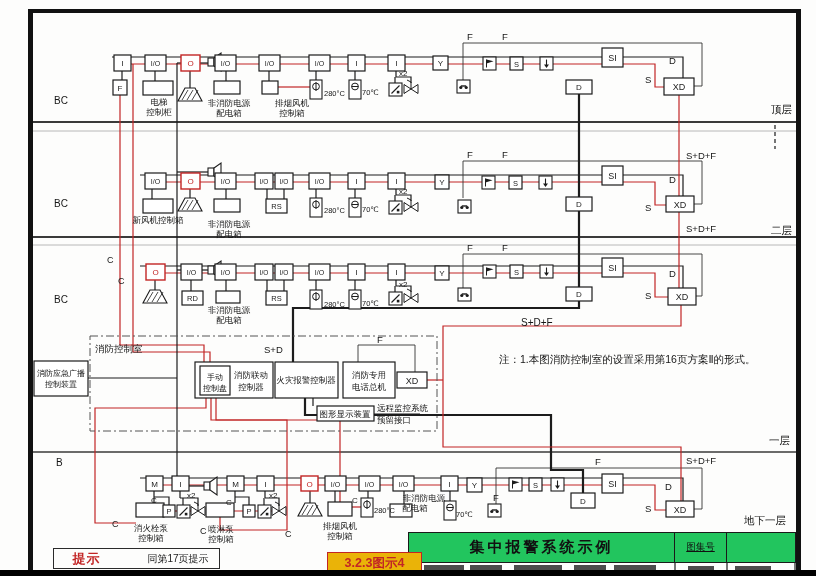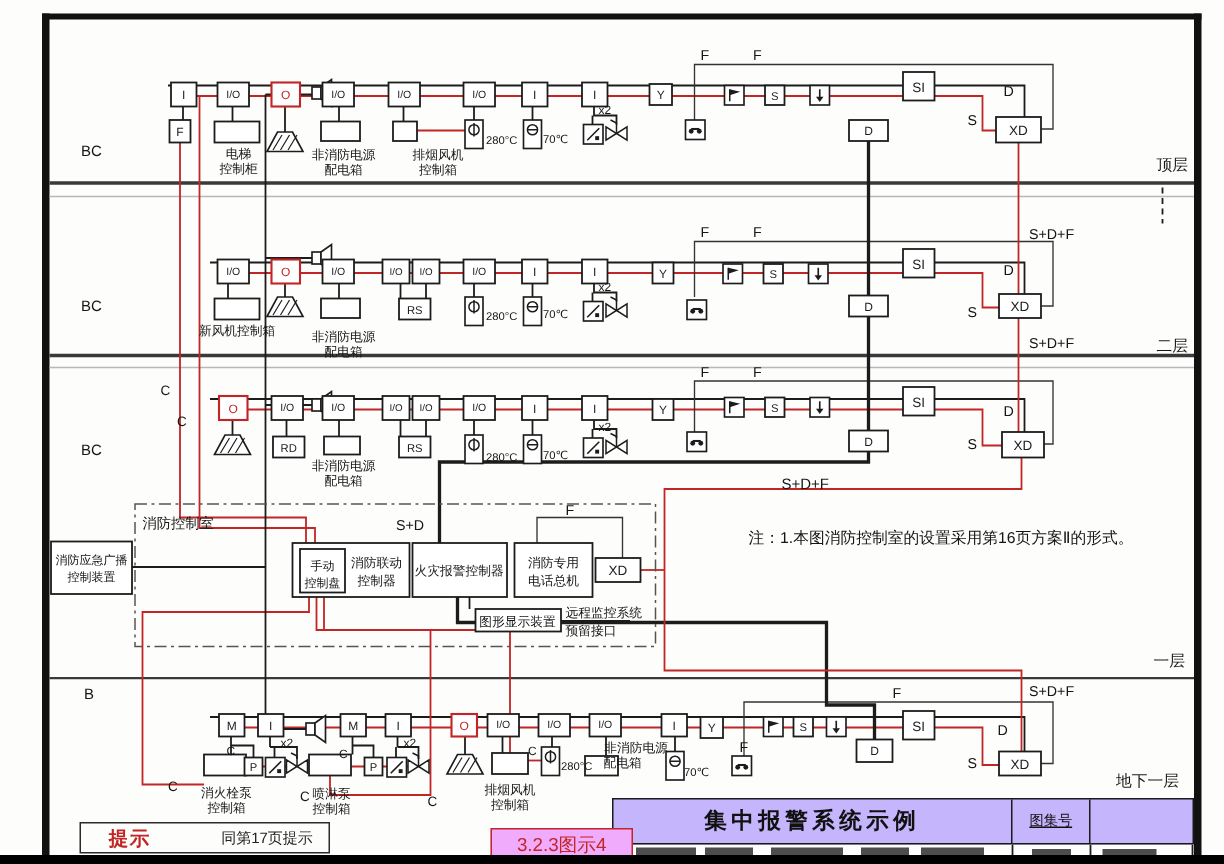--- a/index.html
+++ b/index.html
@@ -4,35 +4,35 @@
 <style>
   html,body{margin:0;padding:0;background:#888;}
   #stage{position:relative;width:816px;height:576px;background:#fdfdfc;overflow:hidden;
          font-family:"Liberation Sans","DejaVu Sans",sans-serif;}
   #schem{position:absolute;left:0;top:0;}
   .ov{position:absolute;color:#111;}
   #notes{left:475px;top:350px;width:320px;font-size:10.5px;line-height:18px;color:#151515;margin-left:24px;}
   #notes .nl{white-space:nowrap;}
   #notes .ind{padding-left:17px;}
   #tblock{left:408px;top:532px;width:388px;height:31px;border:1.6px solid #1a1a1a;
-          display:flex;align-items:stretch;background:#c4b5fd;box-sizing:border-box;}
+          display:flex;align-items:stretch;background:#22c55e;box-sizing:border-box;}
   #tblock .t1{width:265px;display:flex;align-items:center;justify-content:center;
               font-size:15px;font-weight:bold;letter-spacing:3px;color:#111;}
   #tblock .t2{width:51px;border-left:1.6px solid #1a1a1a;border-right:1.6px solid #1a1a1a;
               display:flex;align-items:center;justify-content:center;font-size:9.5px;color:#111;text-decoration:underline;}
   #tblock .t3{flex:1;display:flex;align-items:center;justify-content:center;
               font-size:10px;letter-spacing:1px;color:#111;}
   #hintbox{left:53px;top:548px;width:167px;height:21px;border:1.4px solid #2a2a2a;
            background:#fdfdfc;display:flex;align-items:center;gap:7px;padding-left:8px;
            box-sizing:border-box;justify-content:center;}
   #hintbox .htag{color:#c22525;font-size:13px;font-weight:bold;letter-spacing:1px;}
   #hintbox .htxt{color:#222;font-size:10px;margin-left:40px;}
   #figref{left:327px;top:552px;width:95px;height:23px;border:1.6px solid #c22525;
-          color:#c22525;font-size:12.5px;font-weight:normal;display:flex;align-items:center;
-          justify-content:center;background:#f0abfc;box-sizing:border-box;}
+          color:#c22525;font-size:12.5px;font-weight:bold;display:flex;align-items:center;
+          justify-content:center;background:#eab308;box-sizing:border-box;}
   #botbar{left:0;top:570px;width:816px;height:6px;background:#000;z-index:9;}
 </style>
 </head>
 <body>
 
 <div id="stage">
   <div id="schem"><svg width="816" height="576" viewBox="0 0 816 576">
         <rect x="28" y="9" width="773" height="4" fill="#111"></rect>
         <rect x="28" y="9" width="5" height="562" fill="#111"></rect>
         <rect x="796" y="9" width="5" height="561" fill="#111"></rect>

